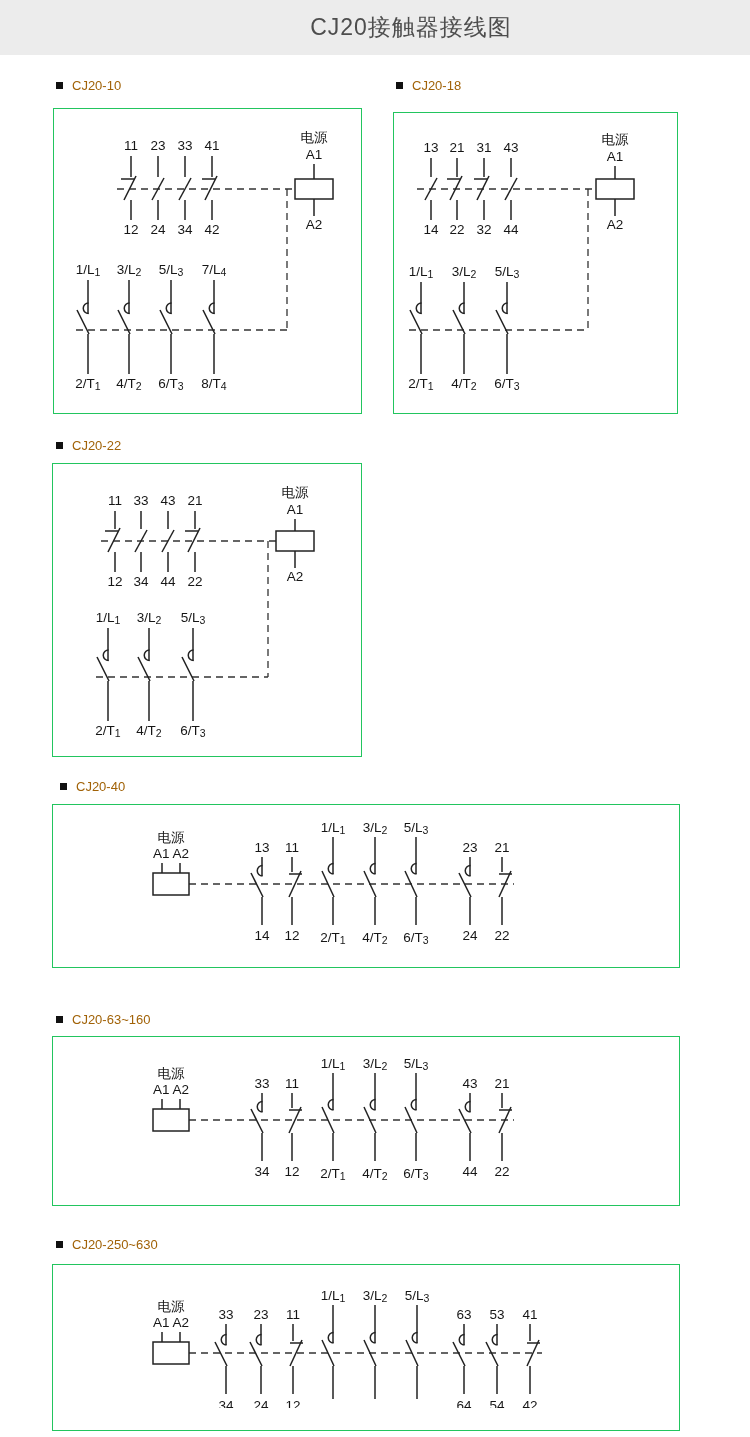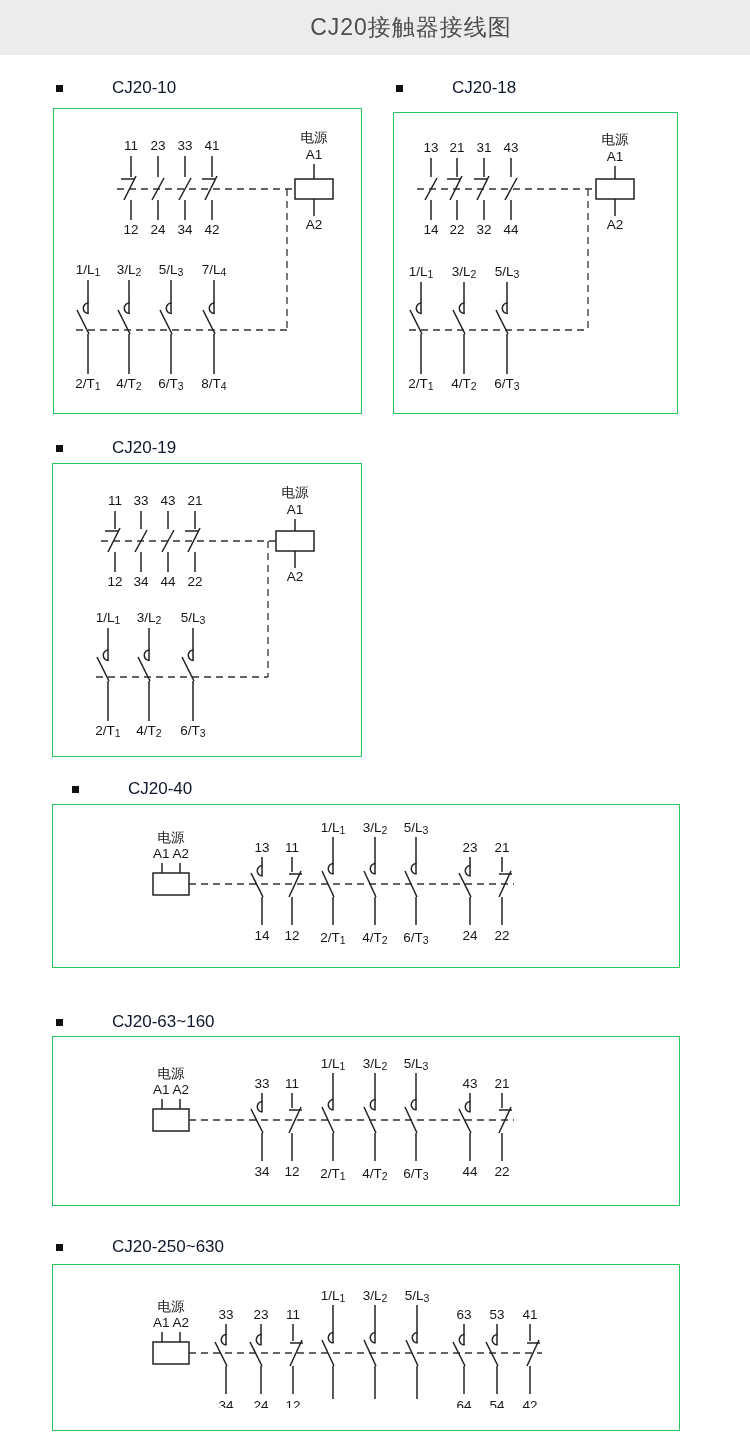--- a/index.html
+++ b/index.html
@@ -8,22 +8,22 @@
     font-family:"Liberation Sans", sans-serif;overflow:hidden;
   }
   .hdr{
     position:absolute;left:0;top:0;width:750px;height:55px;
     background:#ececec;display:flex;align-items:center;justify-content:center;padding-left:36px;
   }
   .hdr h1{
     margin:0;font-size:23px;font-weight:400;color:#4d4d4d;letter-spacing:1px;
   }
   .sec-title{
-    position:absolute;display:flex;align-items:center;color:#0f172a;
-    font-size:17px;font-weight:400;white-space:nowrap;gap:40px;
+    position:absolute;display:flex;align-items:center;color:#a16207;
+    font-size:13px;font-weight:400;white-space:nowrap;
   }
   .sec-title .bullet{
     width:7px;height:7px;background:#111111;display:inline-block;margin-right:9px;
   }
   .panel{
     position:absolute;border:1px solid #22c55e;background:#ffffff;overflow:hidden;
   }
   svg{display:block;}
   svg text{
     font-family:"Liberation Sans", sans-serif;fill:#161616;
@@ -152,21 +152,21 @@
         <text x="506" y="275" text-anchor="middle" font-size="13.5"><tspan>5/L</tspan><tspan font-size="10.5" dy="2">3</tspan></text>
         <line x1="506" y1="281" x2="506" y2="313" stroke="#222222" stroke-width="1.5" stroke-dasharray="none"></line>
         <path d="M 506.5,302 A 5.2,5.2 0 0 0 506.5,312.5" fill="none" stroke="#222222" stroke-width="1.5"></path>
         <line x1="495" y1="309" x2="507" y2="333" stroke="#222222" stroke-width="1.5" stroke-dasharray="none"></line>
         <line x1="506" y1="333" x2="506" y2="373" stroke="#222222" stroke-width="1.5" stroke-dasharray="none"></line>
         <text x="506" y="387" text-anchor="middle" font-size="13.5"><tspan>6/T</tspan><tspan font-size="10.5" dy="2">3</tspan></text>
       </svg>
     </div>
     <div class="sec-title" style="left: 56px; top: 438px;">
       <span class="bullet"></span>
-      <span>CJ20-19</span>
+      <span>CJ20-22</span>
     </div>
     <div class="panel" style="left: 52px; top: 463px; width: 308px; height: 292px;">
       <svg width="308" height="292" viewBox="52 463 308 292">
         <line x1="100" y1="540" x2="275" y2="540" stroke="#333333" stroke-width="1.3" stroke-dasharray="7 5"></line>
         <line x1="267" y1="540" x2="267" y2="676" stroke="#333333" stroke-width="1.3" stroke-dasharray="7 5"></line>
         <line x1="95" y1="676" x2="267" y2="676" stroke="#333333" stroke-width="1.3" stroke-dasharray="7 5"></line>
         <text x="294" y="496" text-anchor="middle" font-size="13.5">电源</text>
         <text x="294" y="513" text-anchor="middle" font-size="13.5">A1</text>
         <line x1="294" y1="518" x2="294" y2="530" stroke="#222222" stroke-width="1.5" stroke-dasharray="none"></line>
         <rect x="275" y="530" width="38" height="20" fill="#ffffff" stroke="#222222" stroke-width="1.5"></rect>
@@ -207,21 +207,21 @@
         <line x1="148" y1="680" x2="148" y2="720" stroke="#222222" stroke-width="1.5" stroke-dasharray="none"></line>
         <text x="148" y="734" text-anchor="middle" font-size="13.5"><tspan>4/T</tspan><tspan font-size="10.5" dy="2">2</tspan></text>
         <text x="192" y="621" text-anchor="middle" font-size="13.5"><tspan>5/L</tspan><tspan font-size="10.5" dy="2">3</tspan></text>
         <line x1="192" y1="627" x2="192" y2="660" stroke="#222222" stroke-width="1.5" stroke-dasharray="none"></line>
         <path d="M 192.5,649 A 5.2,5.2 0 0 0 192.5,659.5" fill="none" stroke="#222222" stroke-width="1.5"></path>
         <line x1="181" y1="656" x2="193" y2="680" stroke="#222222" stroke-width="1.5" stroke-dasharray="none"></line>
         <line x1="192" y1="680" x2="192" y2="720" stroke="#222222" stroke-width="1.5" stroke-dasharray="none"></line>
         <text x="192" y="734" text-anchor="middle" font-size="13.5"><tspan>6/T</tspan><tspan font-size="10.5" dy="2">3</tspan></text>
       </svg>
     </div>
-    <div class="sec-title" style="left: 72px; top: 779px;">
+    <div class="sec-title" style="left: 60px; top: 779px;">
       <span class="bullet"></span>
       <span>CJ20-40</span>
     </div>
     <div class="panel" style="left: 52px; top: 804px; width: 626px; height: 162px;">
       <svg width="626" height="162" viewBox="52 804 626 162">
         <line x1="188" y1="883" x2="513" y2="883" stroke="#333333" stroke-width="1.3" stroke-dasharray="7 5"></line>
         <text x="170" y="841" text-anchor="middle" font-size="13.5">电源</text>
         <text x="170" y="857" text-anchor="middle" font-size="13.5">A1 A2</text>
         <line x1="161" y1="862" x2="161" y2="872" stroke="#222222" stroke-width="1.5" stroke-dasharray="none"></line>
         <line x1="179" y1="862" x2="179" y2="872" stroke="#222222" stroke-width="1.5" stroke-dasharray="none"></line>

